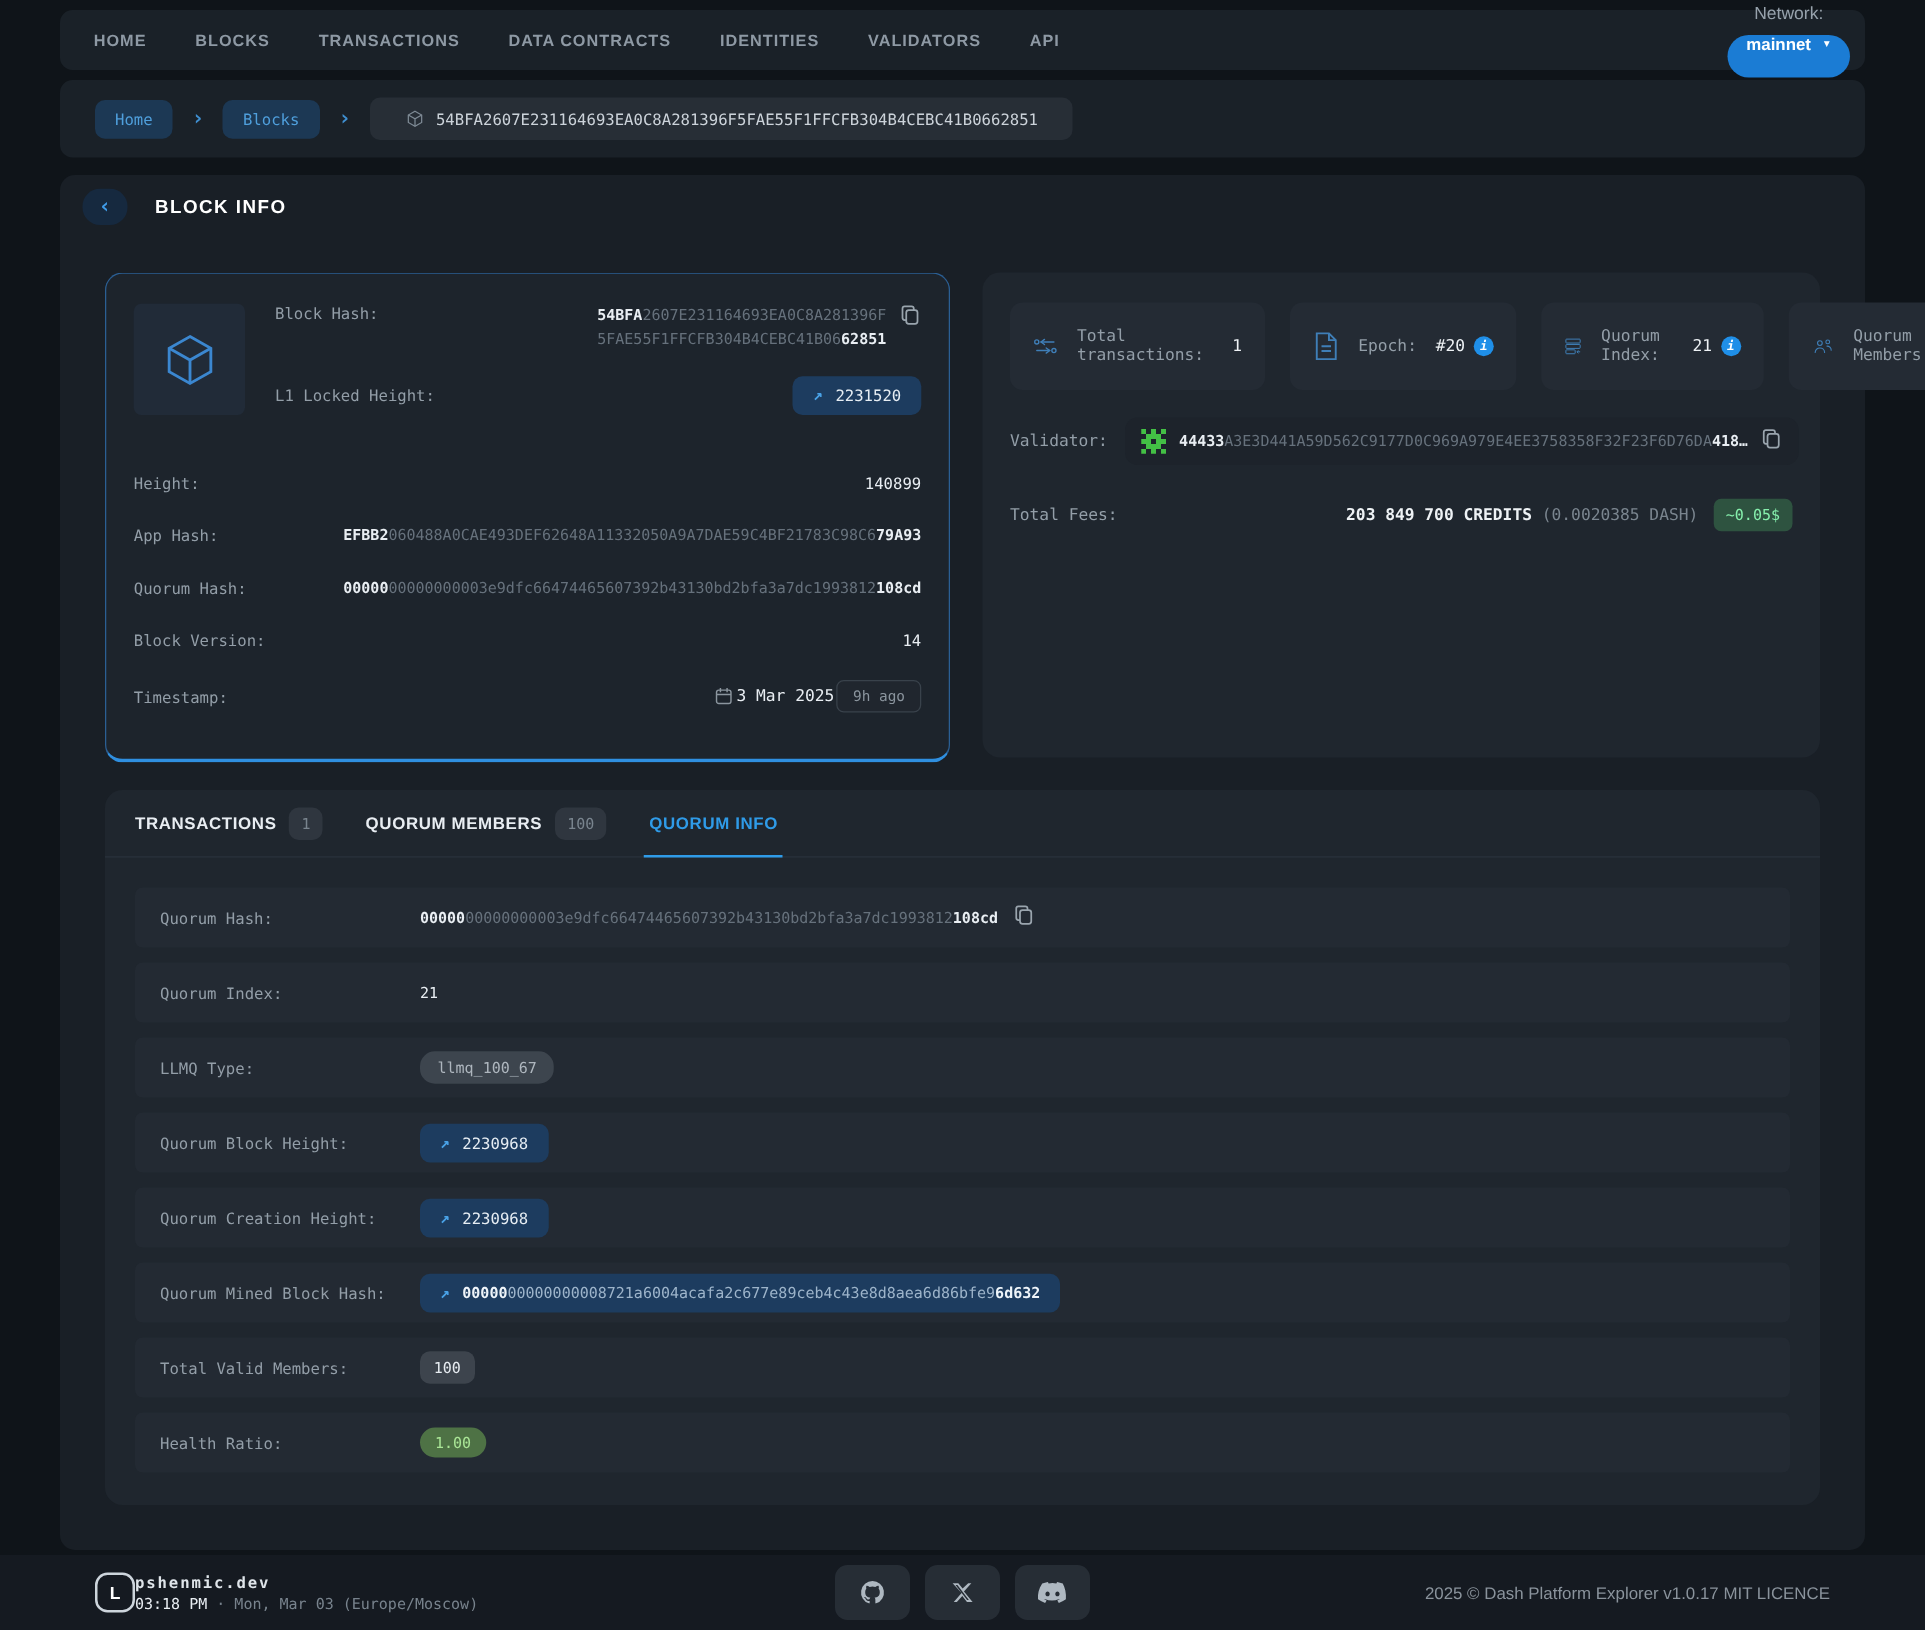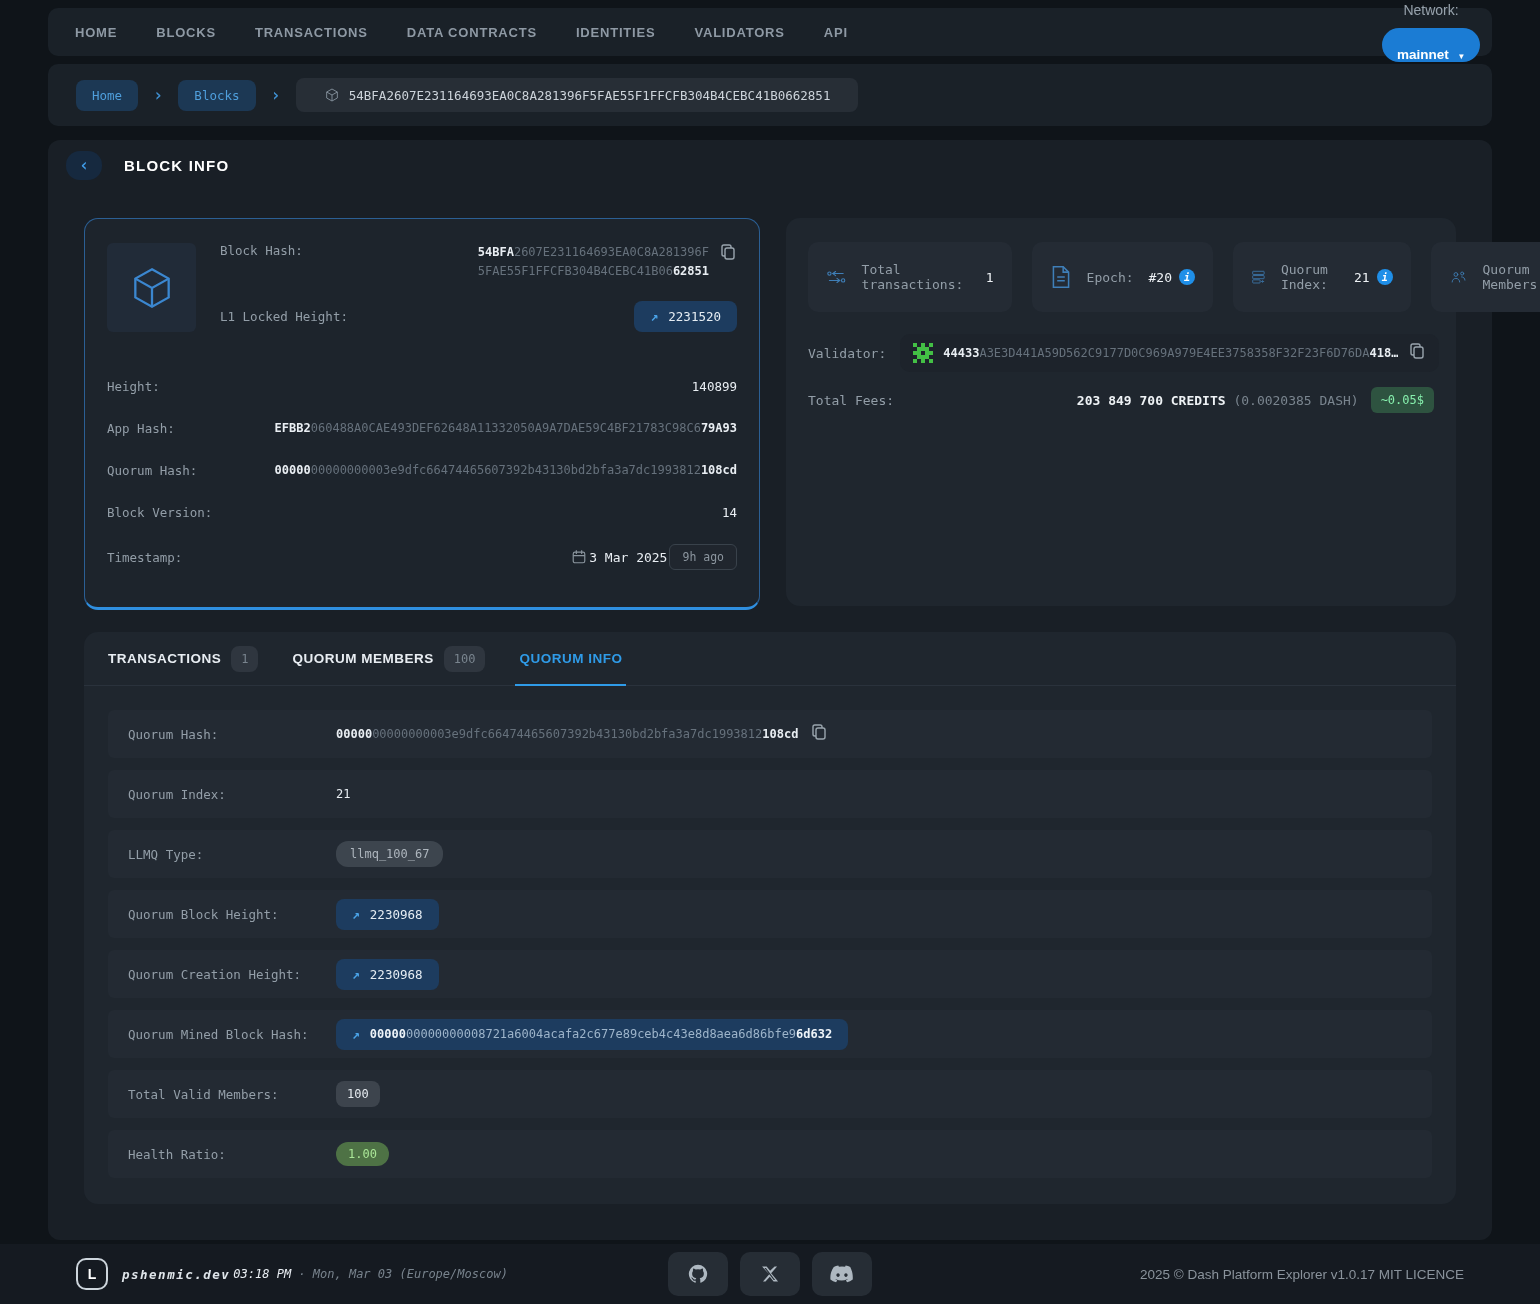--- a/index.html
+++ b/index.html
@@ -9,21 +9,21 @@
   
   .topbar { position:absolute; left:48px; right:48px; top:8px; height:48px;
             background:#1a2128; border-radius:10px; display:flex; align-items:center;
             padding:0 12px 0 27px; }
   .nav-items { display:flex; gap:39px; }
   .nav-item { font-family:"Liberation Sans", sans-serif; font-weight:700; font-size:13px;
               color:#8e99a4; letter-spacing:.8px; cursor:pointer; }
   .net-wrap { margin-left:auto; display:flex; align-items:center; gap:10px;flex-direction:column; }
   .net-label { font-family:"Liberation Sans", sans-serif; font-size:14px; color:#97a2ac; }
   .net-pill { background:#1b7cd4; border-radius:17px; height:34px; padding:0 15px;
-              display:flex; align-items:flex-end; gap:9px; color:#fff; cursor:pointer; }
+              display:flex; align-items:flex-start; gap:9px; color:#fff; cursor:pointer; }
   .net-pill .val { font-family:"Liberation Sans", sans-serif; font-weight:700; font-size:13.5px; }
   .net-pill .chev { font-size:12px; line-height:1; }
   .search { width:234px; height:35px; background:#21272f; border-radius:9px; margin-left:18px;
             display:flex; align-items:center; padding:0 4px 0 13px; }
   .search input { background:transparent; border:none; outline:none; color:#aab4be;
                   font-family:"DejaVu Sans Mono", monospace; font-size:12.5px; width:160px; }
   .search input::placeholder { color:#566069; }
   .search-btn { margin-left:auto; width:29px; height:29px; background:#2c333b; border-radius:7px;
                 display:flex; align-items:center; justify-content:center; cursor:pointer; }
 
@@ -80,21 +80,21 @@
           padding:0 18px; gap:15px; }
   .tile .val { margin-left:auto; color:#eef2f5; font-size:13px; display:flex;
                align-items:center; gap:7px; }
   .info { width:16px; height:16px; border-radius:50%; background:#1f8fe8; color:#fff;
           font-size:10px; font-weight:700; display:inline-flex; align-items:center;
           justify-content:center; cursor:pointer; font-style:italic; }
   .validator-row { margin-top:22px; display:flex; align-items:center; gap:14px; }
   .validator-pill { flex:1; background:#1d232b; border-radius:10px; height:38px;
                     display:flex; align-items:center; gap:10px; padding:0 13px; }
   .validator-pill .hash { font-size:12px; white-space:nowrap; overflow:hidden; }
-  .fees-row { margin-top:15px; display:flex; align-items:center; }
+  .fees-row { margin-top:27px; display:flex; align-items:center; }
   .fees-right { margin-left:auto; display:flex; align-items:center; gap:12px; }
   .fees-val { font-size:13px; }
   .fees-val .credits { color:#eef2f5; font-weight:700; }
   .fees-val .dash { color:#7a858f; }
   .usd-badge { background:#2e5340; color:#86efac; font-size:12px; padding:6px 10px;
                border-radius:6px; }
 
   
   .tabs-card { position:absolute; left:36px; top:492px; width:1372px; height:572px;
                background:#1f262e; border-radius:14px; }
@@ -120,21 +120,21 @@
   .health-badge { background:#4e7245; color:#a9e596; font-size:12px; padding:5px 12px;
                   border-radius:12px; }
   .pill-hash .d { color:#9db4ca; } .pill-hash .b { color:#eef4f9; }
 
   
   .footer { position:absolute; left:0; right:0; top:1244px; height:60px; background:#151a21;
             display:flex; align-items:center; padding:0 76px; }
   .logo-box { width:32px; height:32px; border:2px solid #cdd5dc; border-radius:10px;
               display:flex; align-items:center; justify-content:center; color:#fff;
               font-family:"Liberation Sans", sans-serif; font-weight:700; font-size:14px; }
-  .brand-col { margin-left:14px; display:flex; gap:3px;font-style:italic; }
+  .brand-col { display:flex; flex-direction:column; gap:3px; }
   .brand { color:#dfe5ea; font-weight:700; font-size:12.5px; letter-spacing:1.5px; }
   .time-line { font-size:12px; color:#78838d; }
   .time-line .t { color:#e9eef3; }
   .social { position:absolute; left:50%; transform:translateX(-50%); display:flex; gap:12px; }
   .soc-btn { width:60px; height:44px; background:#262d35; border-radius:10px;
              display:flex; align-items:center; justify-content:center; cursor:pointer; }
   .copyright { margin-left:auto; font-family:"Liberation Sans", sans-serif; font-size:13.5px;
                color:#8a939c; }
 </style>
 </head>

